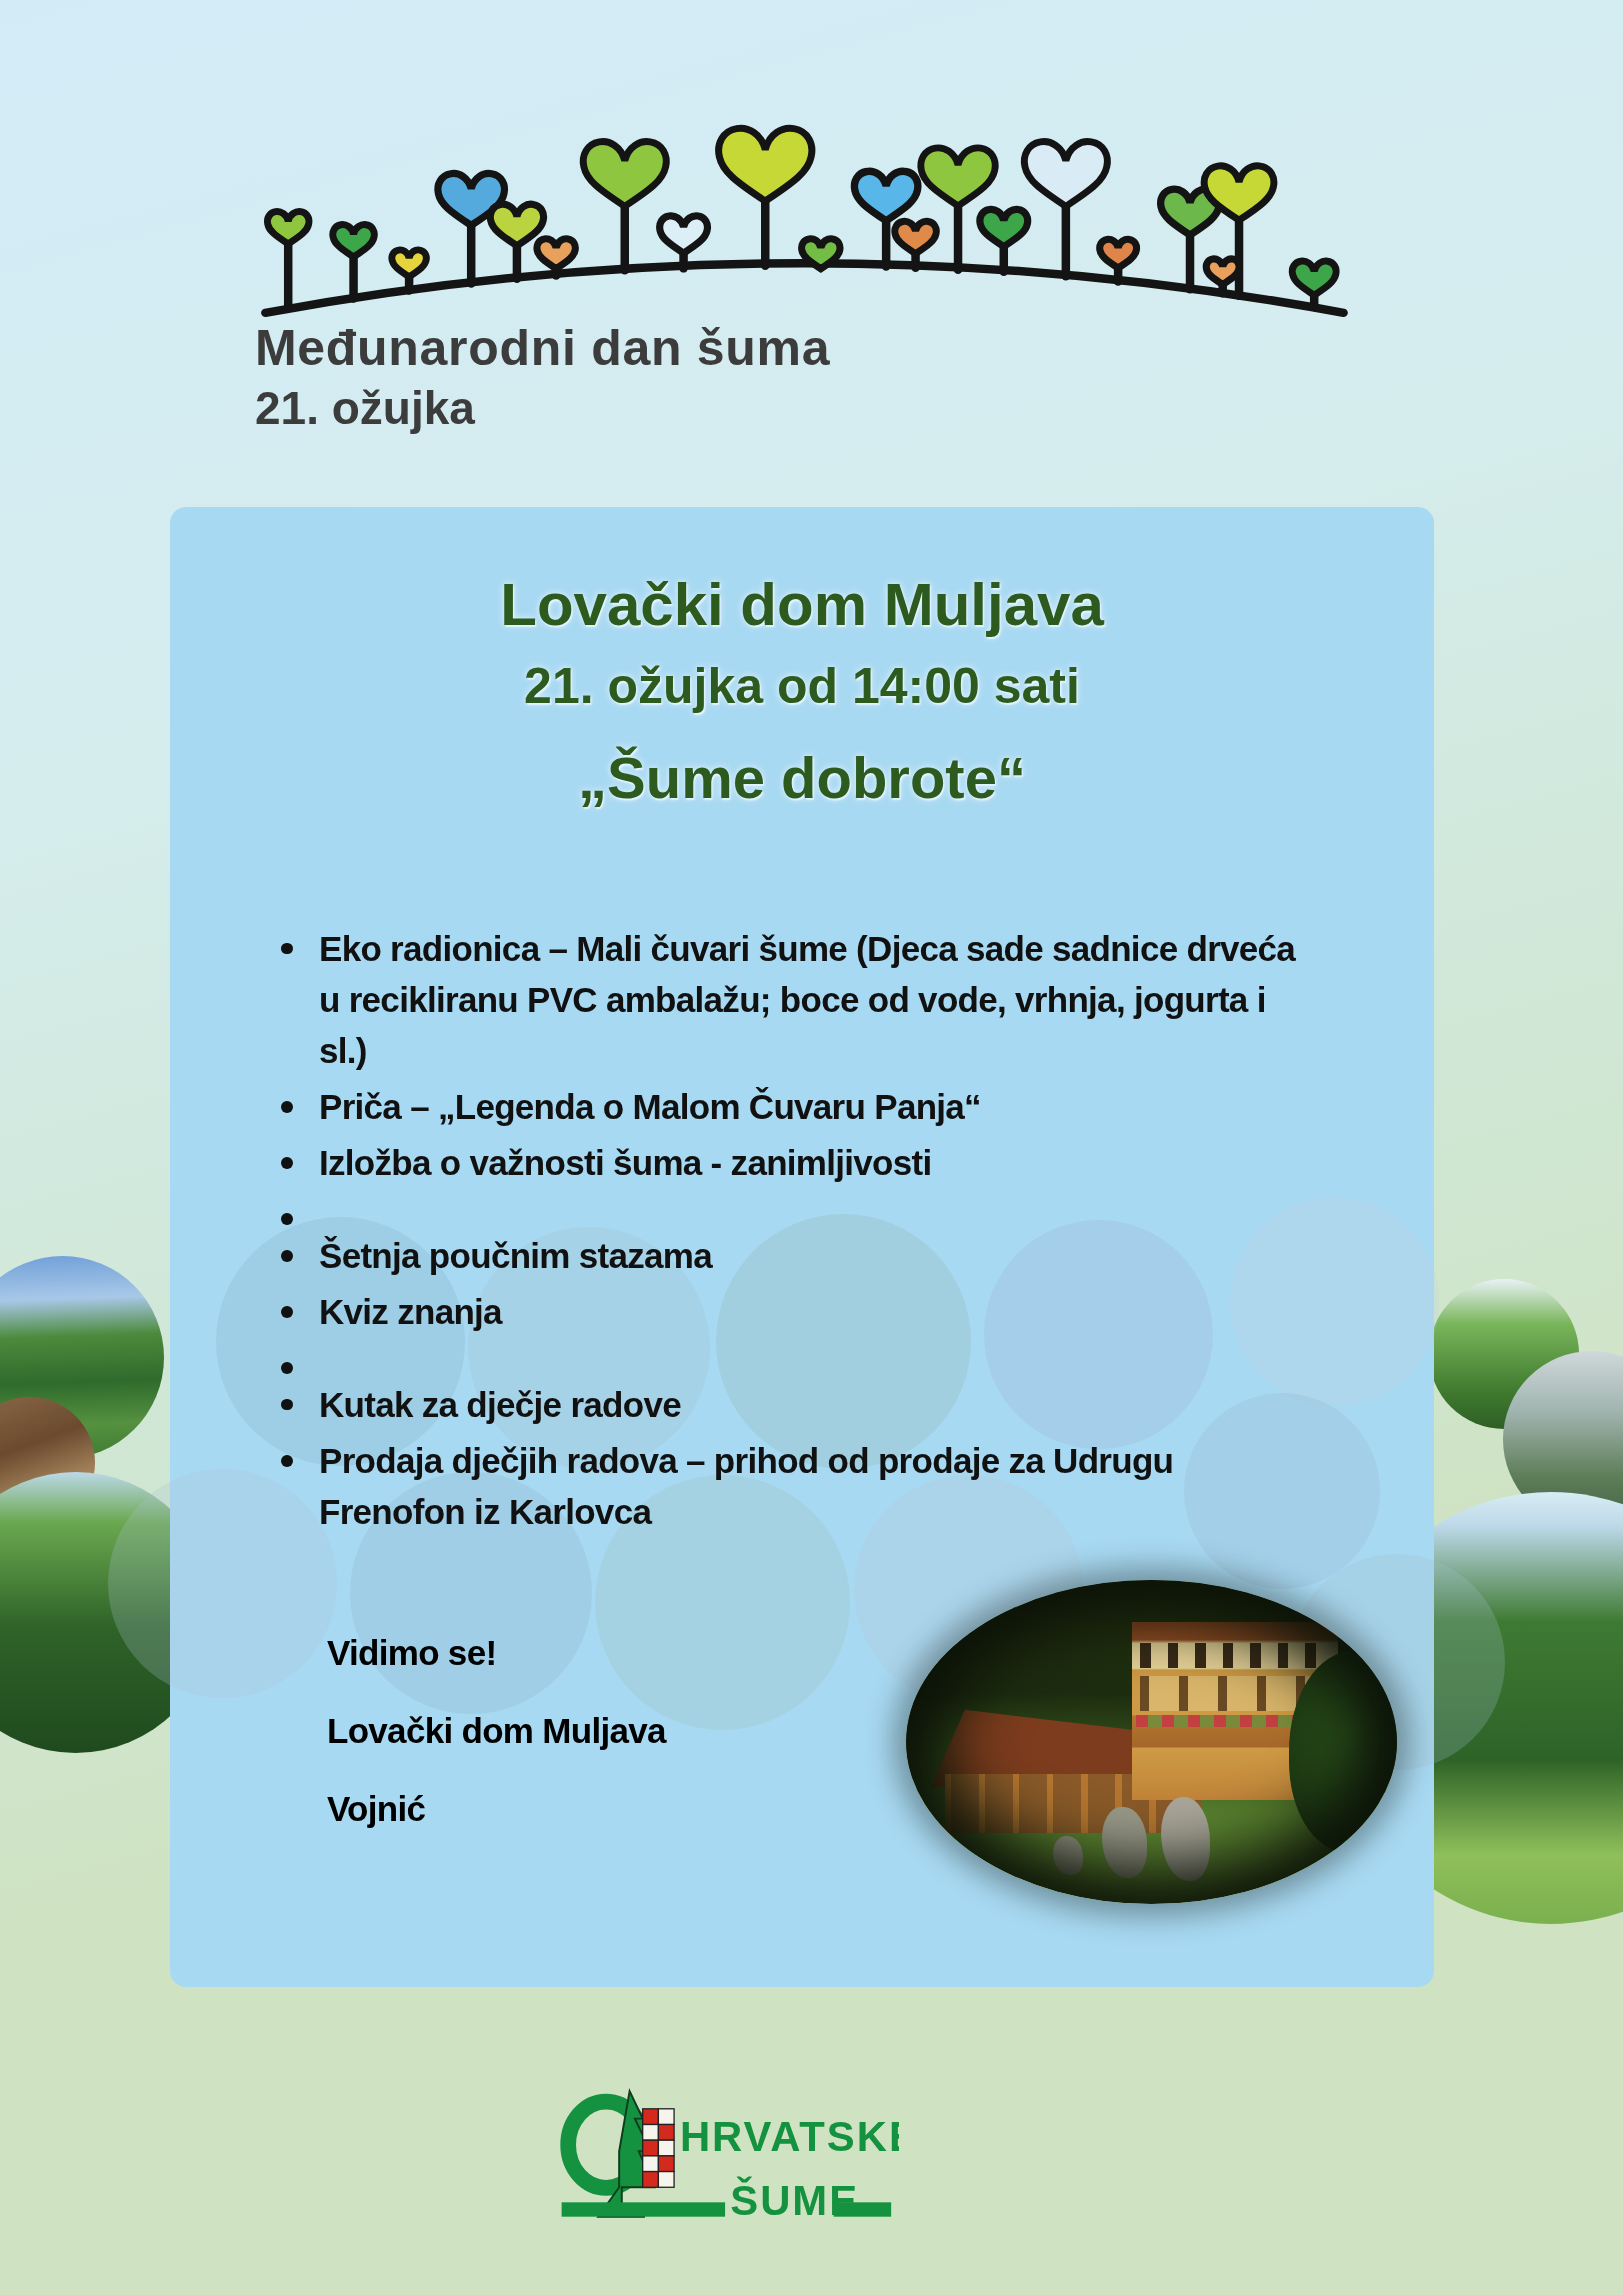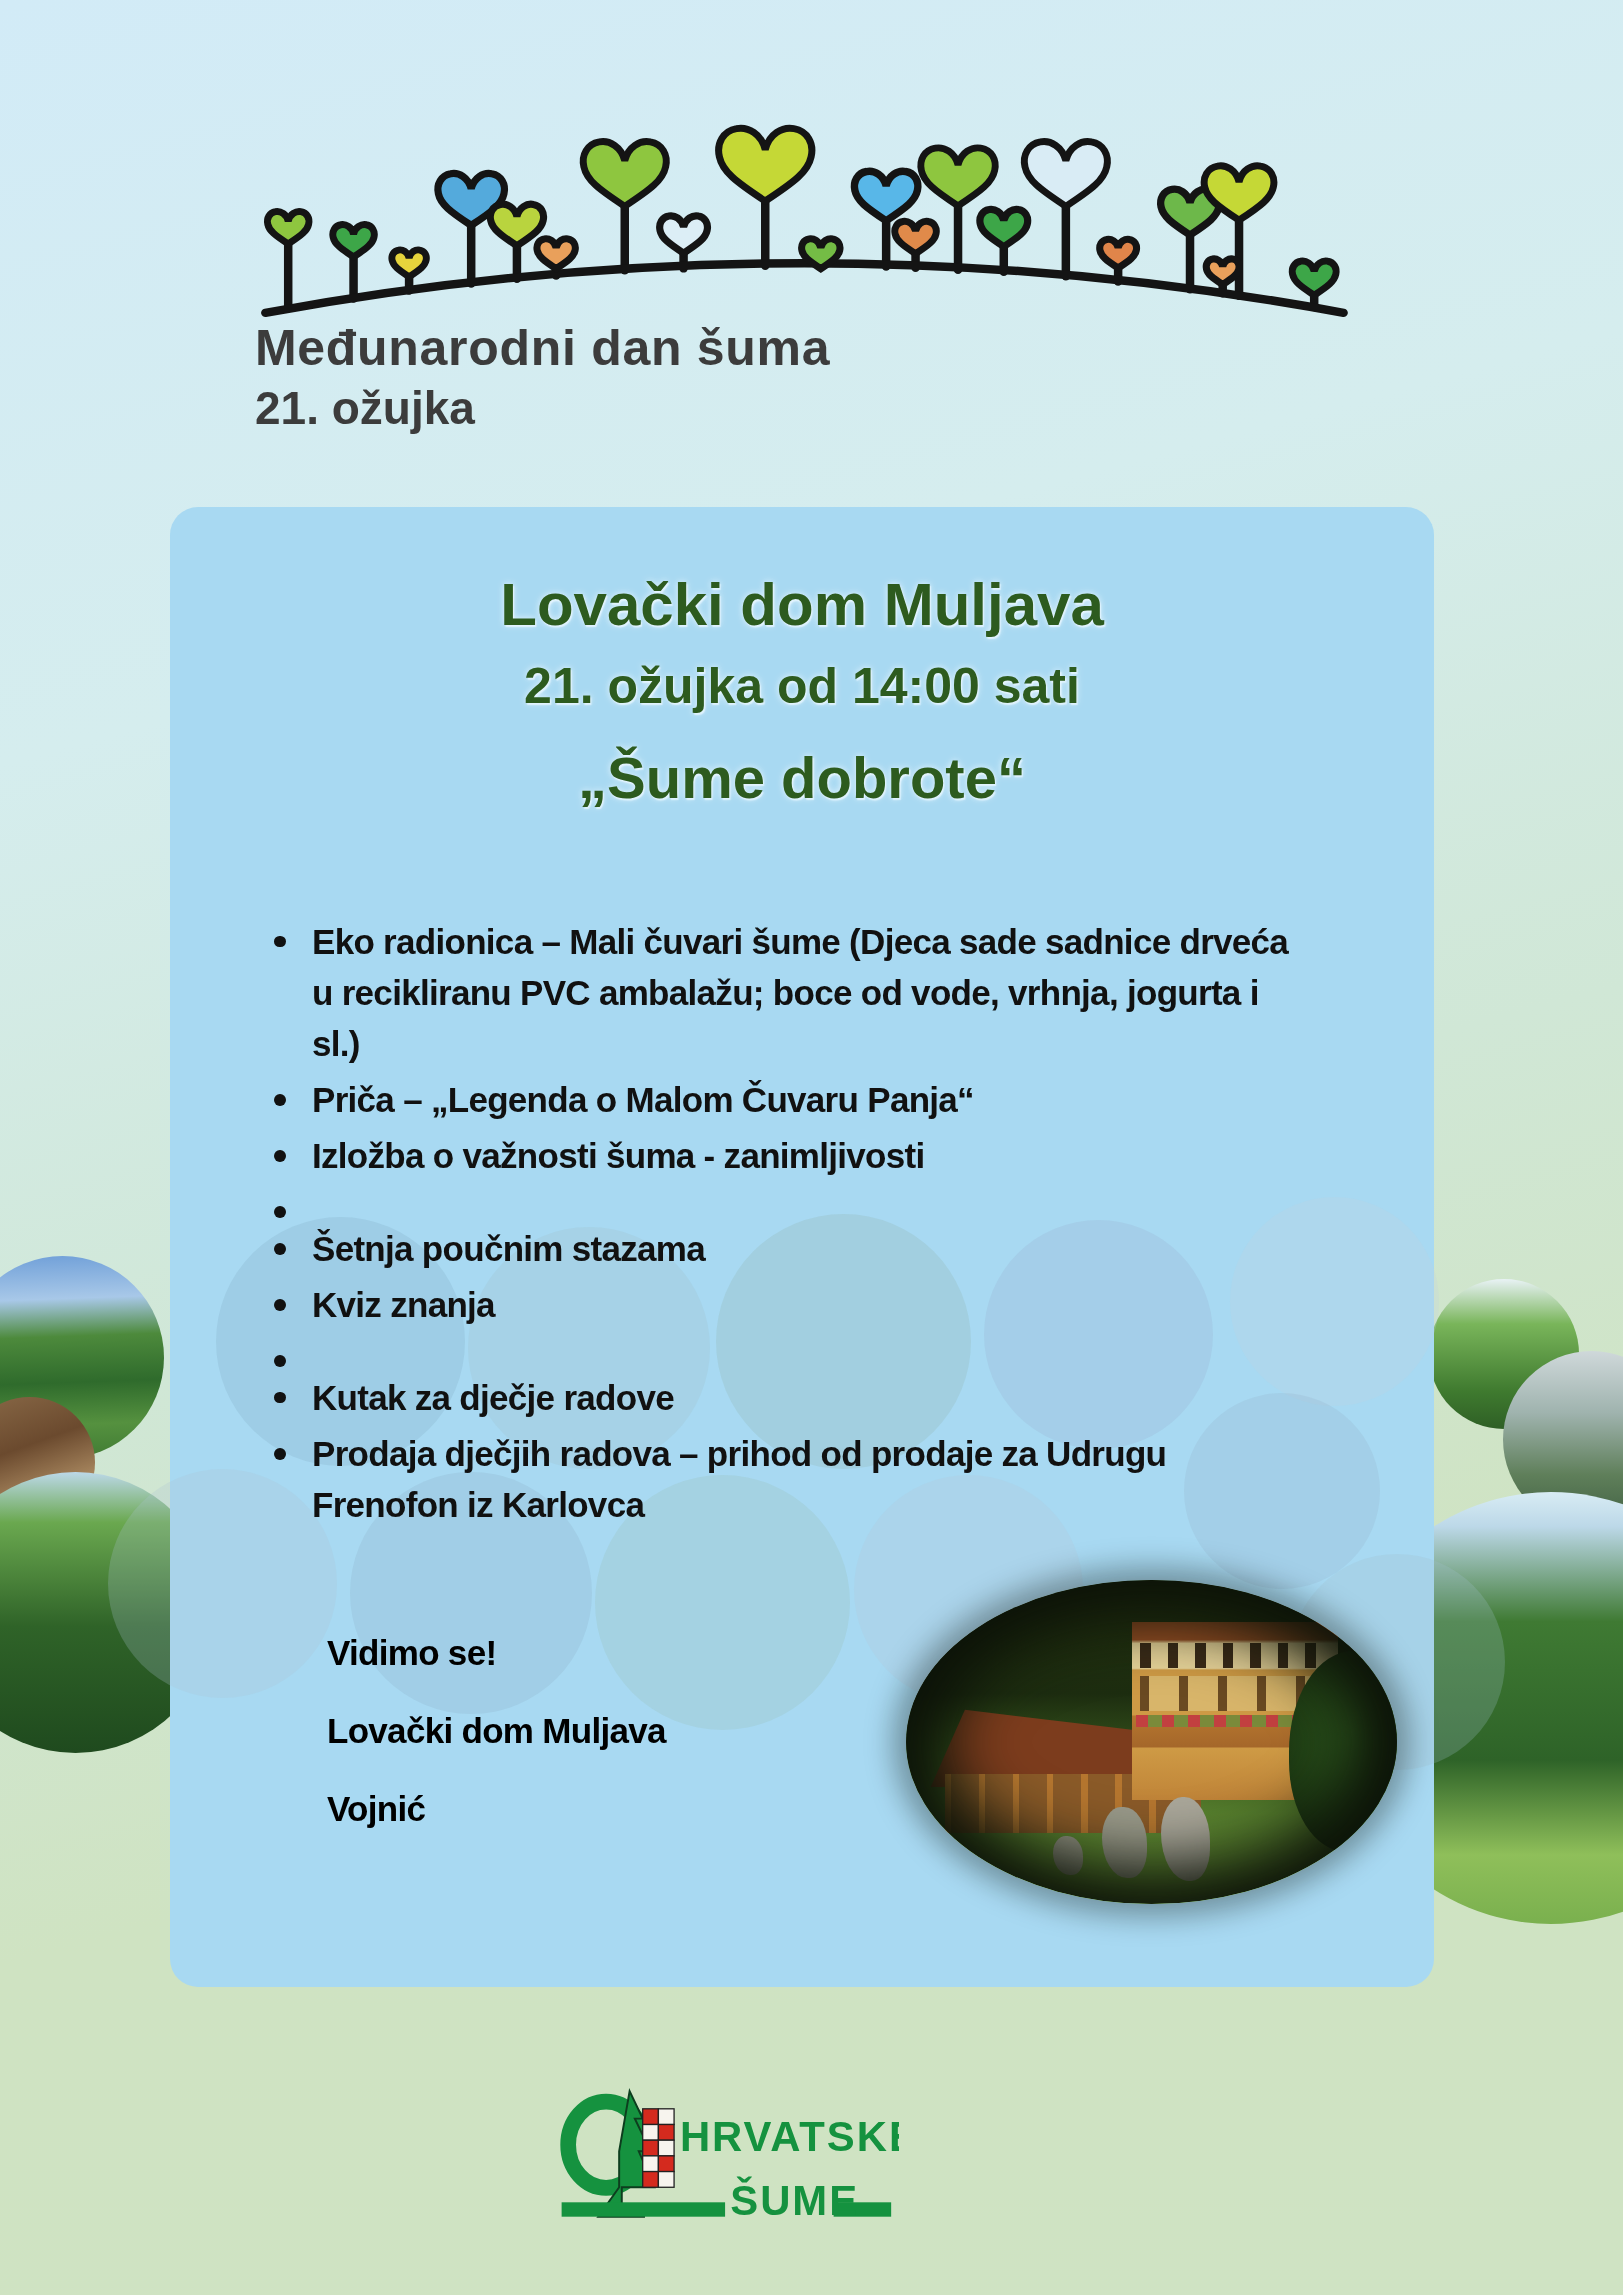--- a/index.html
+++ b/index.html
@@ -30,41 +30,41 @@
      background:linear-gradient(180deg,#bcd8e8 0%,#6aa84f 18%,#2f6328 55%,#1f4a1e 100%);}
   .blob-pines {left:1429px;top:1279px;width:150px;height:150px;
      background:linear-gradient(180deg,#e8f2f5 0%,#79b55a 30%,#3f7a2f 75%,#2e5f25 100%);}
   .blob-fog   {left:1503px;top:1351px;width:177px;height:177px;
      background:linear-gradient(180deg,#cfd8da 0%,#9fb3ae 35%,#5f7f5a 70%,#3f5f42 100%);}
   .blob-meadow{left:1335px;top:1492px;width:432px;height:432px;
      background:linear-gradient(180deg,#d8ecf4 0%,#bcd8e8 8%,#3f7a33 30%,#2e6328 62%,#8fbf5a 84%,#7ab04e 100%);}
   
   .card{
     position:absolute;left:170px;top:507px;width:1264px;height:1480px;
-    background:#a8d9f2;border-radius:28px;
+    background:#a8d9f2;border-radius:16px;
   }
   .fblob{position:absolute;border-radius:50%;}
   .card-title{
     position:absolute;left:0;top:63px;width:100%;text-align:center;
     font-size:60px;font-weight:bold;color:#2d5b1f;
     text-shadow:0 0 7.9px rgba(235,248,255,.95),1.3px 2px 1.3px rgba(225,244,255,.9);
   }
   .card-datetime{
     position:absolute;left:0;top:150px;width:100%;text-align:center;
     font-size:50px;font-weight:bold;color:#2d5b1f;
     text-shadow:0 0 7.9px rgba(235,248,255,.95),1.3px 2px 1.3px rgba(225,244,255,.9);
   }
   .card-theme{
     position:absolute;left:0;top:237px;width:100%;text-align:center;
     font-size:58px;font-weight:bold;color:#2d5b1f;
     text-shadow:0 0 7.9px rgba(235,248,255,.95),1.3px 2px 1.3px rgba(225,244,255,.9);
   }
   .bullets{
     position:absolute;left:97px;top:407px;width:1040px;
-    margin:2px;padding:0;list-style:none;
+    margin:9px;padding:0;list-style:none;
   }
   .bullets li{
     display:flex;align-items:flex-start;
     font-size:35px;font-weight:bold;color:#111;
     line-height:51px;letter-spacing:-0.7px;margin-bottom:5.2px;
   }
   .bullets .dot{
     flex:0 0 auto;width:11.8px;height:11.8px;border-radius:50%;
     background:#111;margin:19.6px 26px 0 5.2px;
   }

